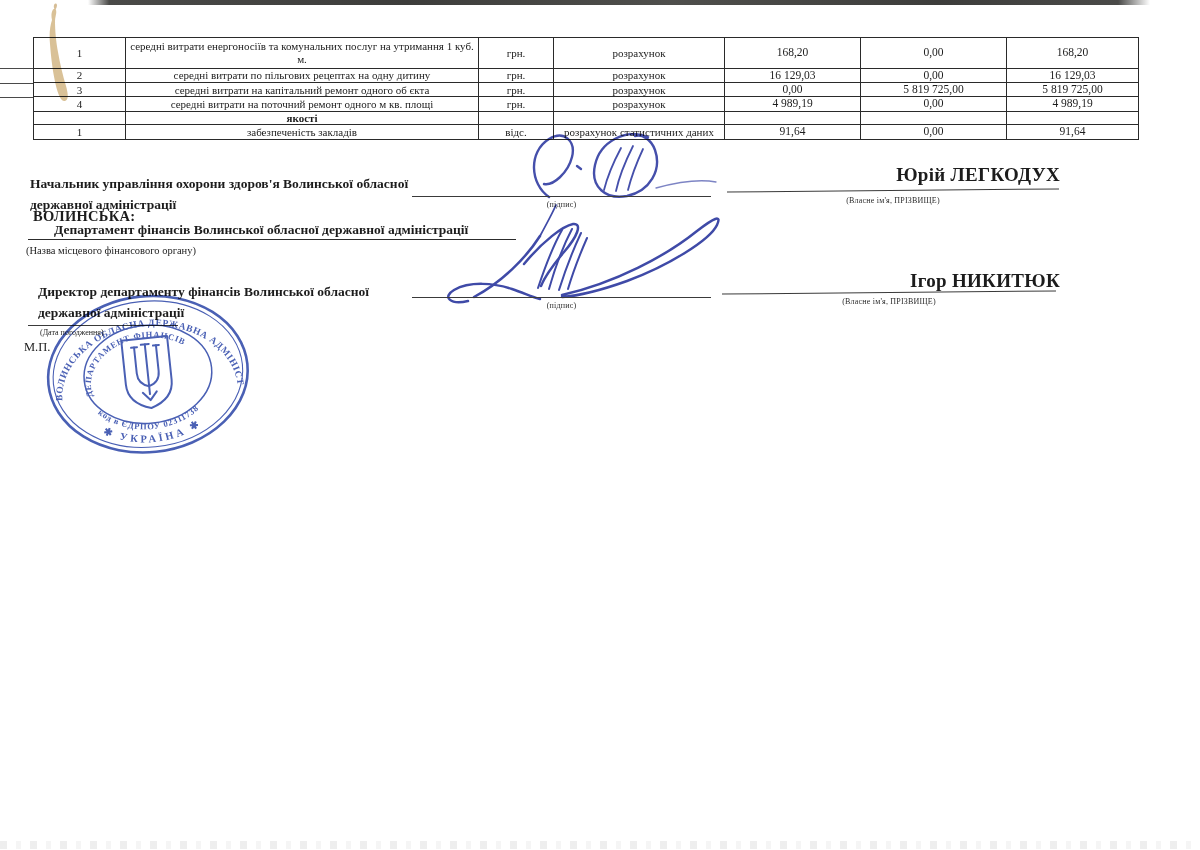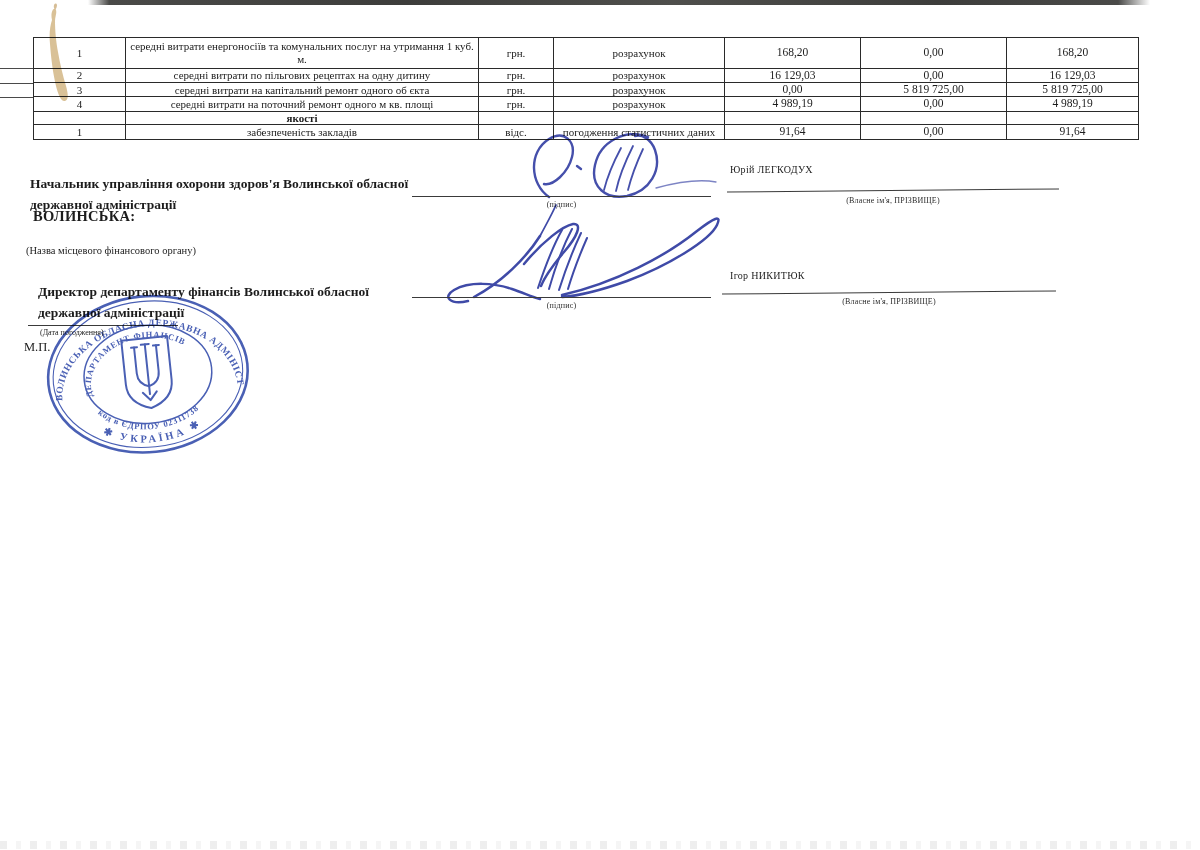--- a/index.html
+++ b/index.html
@@ -23,21 +23,21 @@
   table.ind tr:nth-child(2) td,
   table.ind tr:nth-child(3) td,
   table.ind tr:nth-child(4) td{height:12px;}
   table.ind tr:nth-child(5) td{height:10px;}
   table.ind tr:nth-child(6) td{height:12px;}
   table.ind td.col-v1,table.ind td.col-v2,table.ind td.col-v3{font-size:11.5px;font-family:Liberation Serif, serif;}
   table.ind tr.section-row td.col-name{font-weight:bold;margin-top:22px;}
   .title-block{position:absolute;width:440px;font-weight:bold;font-size:13.5px;line-height:1.55;margin-top:16px;}
   .rule{position:absolute;height:0;border-top:1.6px solid #3a3a3a;}
   .cap{position:absolute;text-align:center;font-size:8px;color:#2b2b2b;letter-spacing:.2px;}
-  .name{position:absolute;text-align:left;font-weight:normal;font-size:10px;letter-spacing:.3px;}
+  .name{position:absolute;text-align:right;font-weight:bold;font-size:19px;letter-spacing:.3px;}
   .pog{position:absolute;left:33px;top:208px;font-weight:bold;font-size:14.5px;letter-spacing:.3px;}
   .org{position:absolute;left:28px;top:222px;width:462px;border-bottom:1.7px solid #2c2c2c;
        padding:0 0 1px 26px;font-weight:bold;font-size:13.5px;white-space:nowrap;}
   .org-cap{position:absolute;left:26px;top:245px;font-size:10.5px;}
   .date-cap{position:absolute;left:40px;top:328px;font-size:8px;}
   .mp{position:absolute;left:24px;top:340px;font-size:12.5px;}
 
   .sig{position:absolute;mix-blend-mode:multiply;}
   .stamp{position:absolute;left:42px;top:292px;width:216px;height:166px;
          transform:rotate(-6deg);mix-blend-mode:multiply;opacity:.92;}
@@ -108,21 +108,21 @@
             <td class="col-unit"></td>
             <td class="col-method"></td>
             <td class="col-v1"></td>
             <td class="col-v2"></td>
             <td class="col-v3"></td>
           </tr>
           <tr>
             <td class="col-num">1</td>
             <td class="col-name">забезпеченість закладів</td>
             <td class="col-unit">відс.</td>
-            <td class="col-method">погодження статистичних даних</td>
+            <td class="col-method">розрахунок статистичних даних</td>
             <td class="col-v1">91,64</td>
             <td class="col-v2">0,00</td>
             <td class="col-v3">91,64</td>
           </tr>
         </tbody>
     </table>
   </div>
 
   <svg class="tape" viewBox="36 0 38 118">
     <path d="M52,20 C50,12 54,6 56,10 C57,13 55,17 55,21 C55,30 56,42 58,52 C60,64 63,76 66,86 C68,93 69,100 65,101 C61,102 58,94 56,86 C53,74 51,58 50,44 C49,34 50,26 52,20 Z" fill="#d5ba8c" opacity="0.9"></path>
@@ -146,20 +146,21 @@
     </g>
   </svg>
   <div class="rule" style="left:412px;top:196px;width:299px"></div>
   <div class="cap" style="left:412px;top:200px;width:299px">(підпис)</div>
 
   <div class="name" style="left:730px;top:164px;width:330px">Юрій ЛЕГКОДУХ</div>
   <div class="rule" style="left:727px;top:190px;width:332px;transform:rotate(-0.55deg)"></div>
   <div class="cap" style="left:727px;top:196px;width:332px">(Власне ім'я, ПРІЗВИЩЕ)</div>
 
   <div class="pog">ВОЛИНСЬКА:</div>
+  <div class="org">Департамент фінансів Волинської обласної державної адміністрації</div>
   <div class="org-cap">(Назва місцевого фінансового органу)</div>
 
   <div class="title-block" style="left:38px;top:266px">
     <div>Директор департаменту фінансів Волинської обласної</div>
     <div>державної адміністрації</div>
   </div>
 
   <svg class="sig" style="left:430px;top:178px;width:300px;height:130px" viewBox="430 178 300 130">
     <g fill="none" stroke="#2f3ba0" stroke-width="2.5" stroke-linecap="round" stroke-linejoin="round" opacity="0.92">
       <path d="M468,301 C450,305 442,297 454,290 C470,281 494,283 512,289 C524,293 532,297 540,299"></path>

